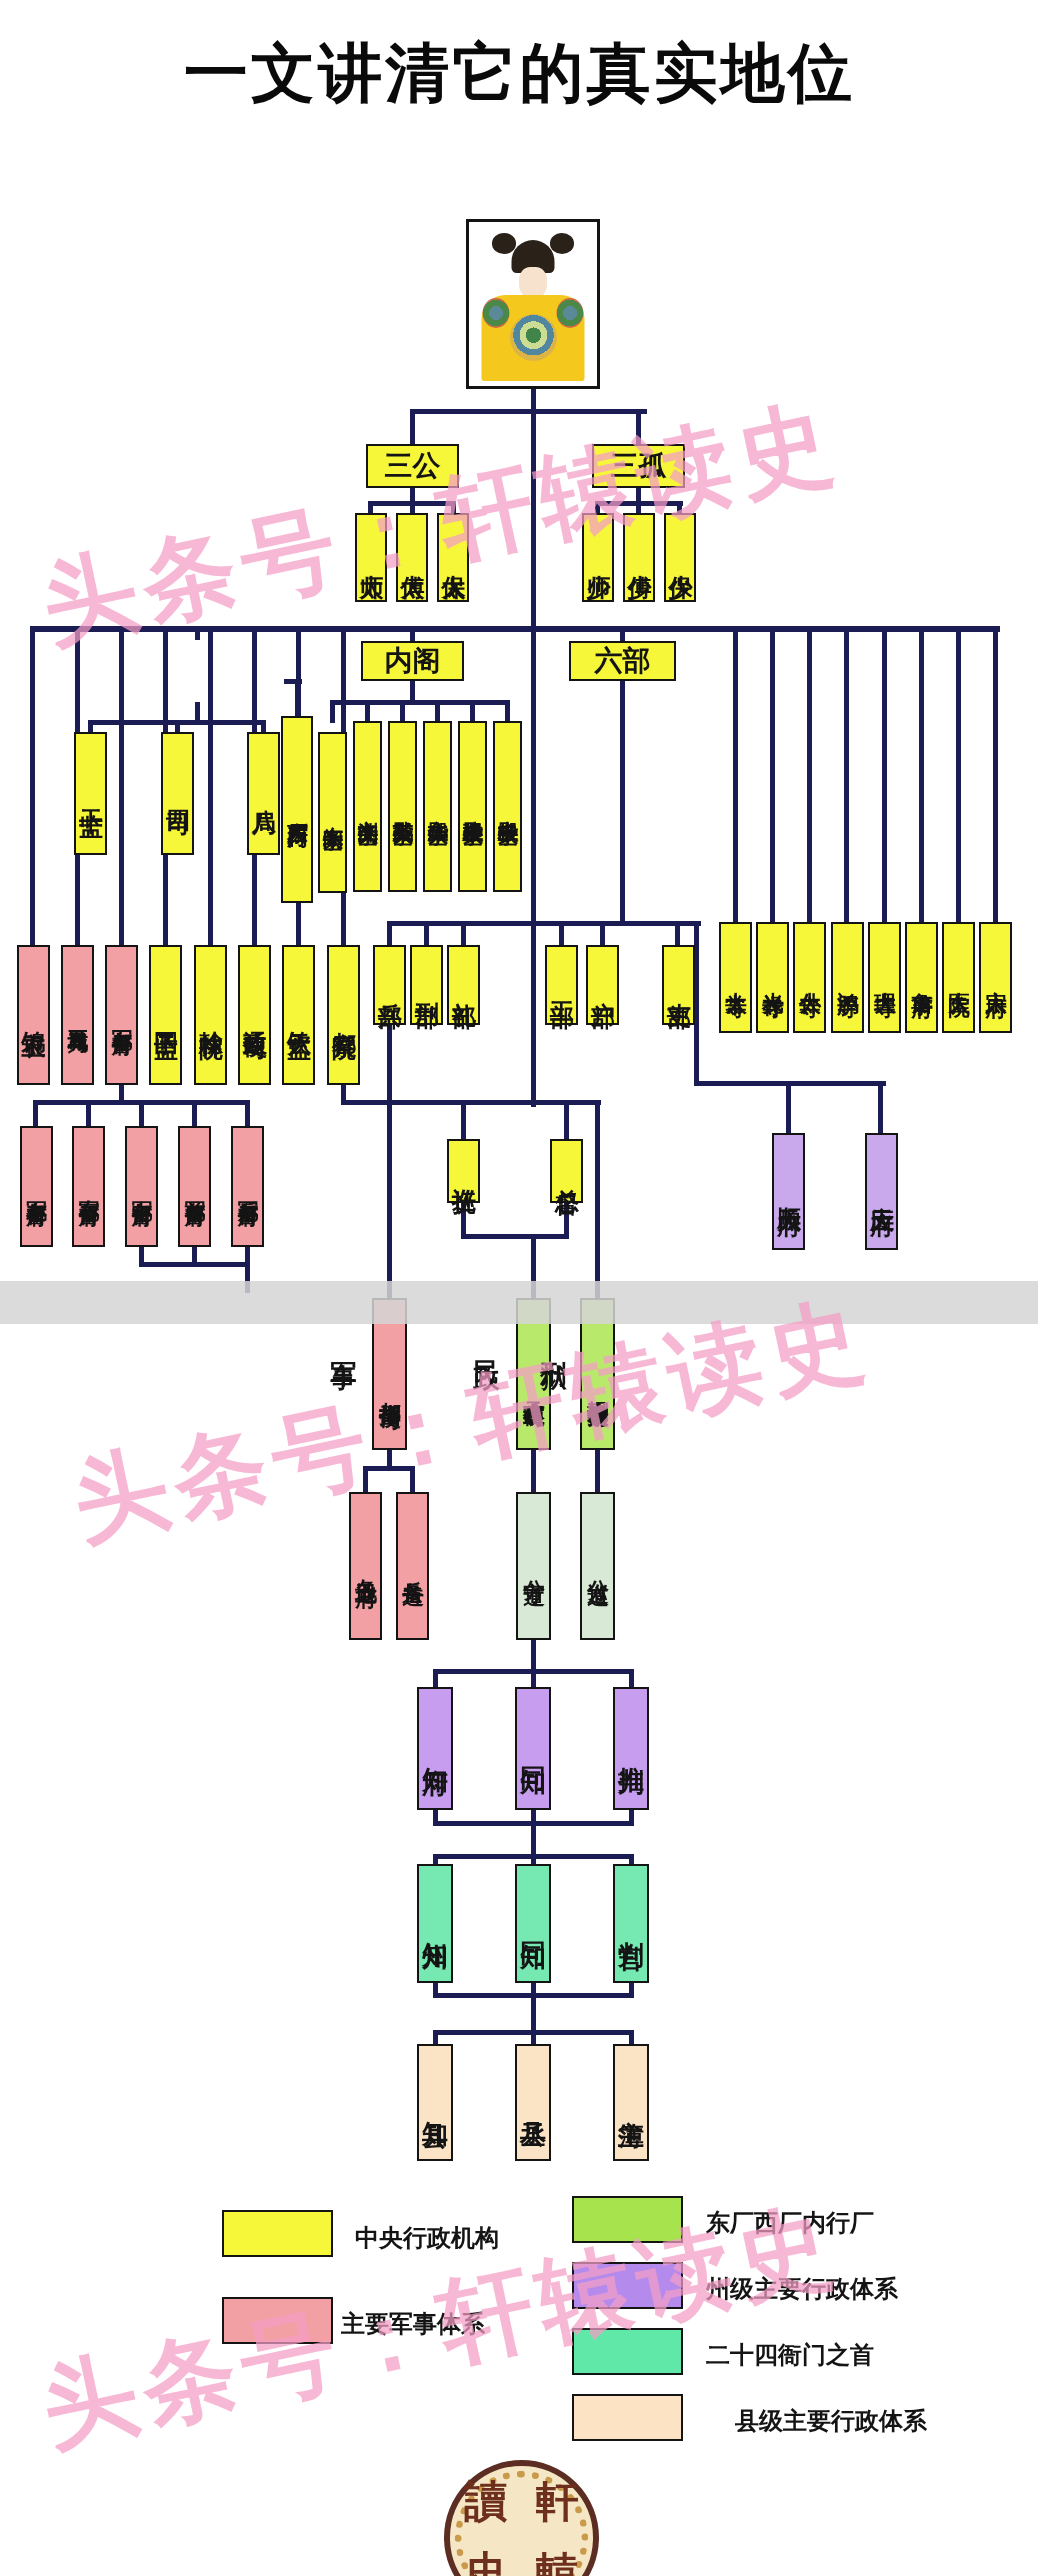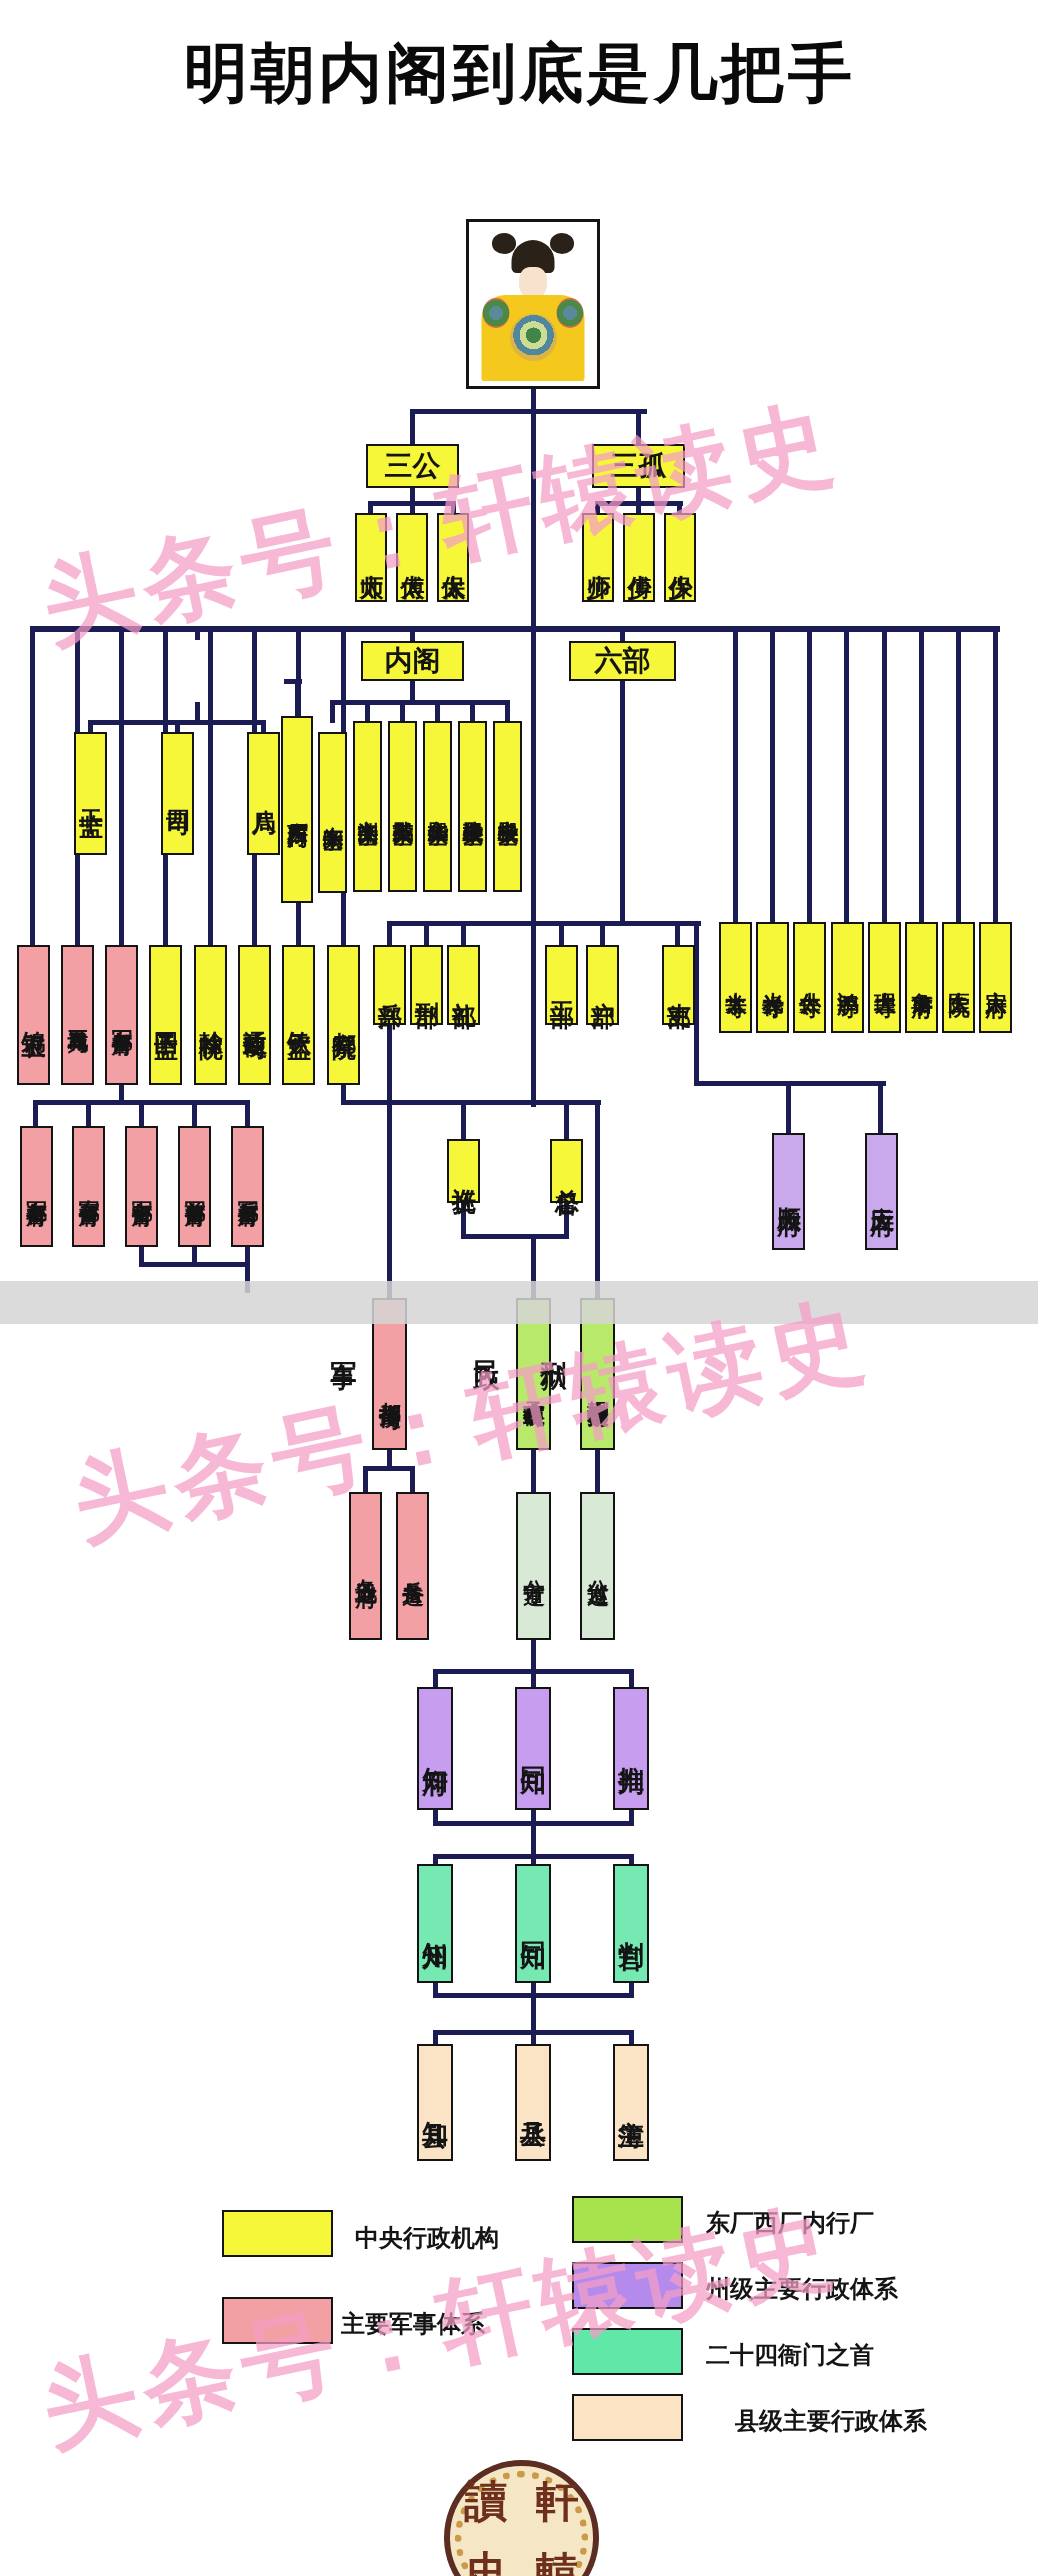--- a/index.html
+++ b/index.html
@@ -160,21 +160,21 @@
   <div class="ln" style="left:433px;top:1983px;width:5.2px;height:14.4px"></div>
   <div class="ln" style="left:531px;top:1983px;width:5.2px;height:14.4px"></div>
   <div class="ln" style="left:629px;top:1983px;width:5.2px;height:14.4px"></div>
   <div class="ln" style="left:433px;top:1993px;width:201px;height:5.2px"></div>
   <div class="ln" style="left:531px;top:1993px;width:5.2px;height:40px"></div>
   <div class="ln" style="left:433px;top:2030px;width:201px;height:5.2px"></div>
   <div class="ln" style="left:433px;top:2030px;width:5.2px;height:15.5px"></div>
   <div class="ln" style="left:531px;top:2030px;width:5.2px;height:15.5px"></div>
   <div class="ln" style="left:629px;top:2030px;width:5.2px;height:15.5px"></div>
 
-  <div id="title">明朝内阁到底是几把手</div>
+  <div id="title">一文讲清它的真实地位</div>
 
   <div class="node wh" id="emperor" style="left:466px;top:219px;width:134px;height:170px;border-width:3.1px;">
     <div class="emp-wing" style="left:23px;"></div>
     <div class="emp-wing" style="right:23px;"></div>
     <div class="emp-dome"></div>
     <div class="emp-face"></div>
     <div class="emp-robe">
       <div class="emp-shoulder" style="left:1px;"></div>
       <div class="emp-shoulder" style="right:1px;"></div>
       <div class="emp-emblem"></div>

